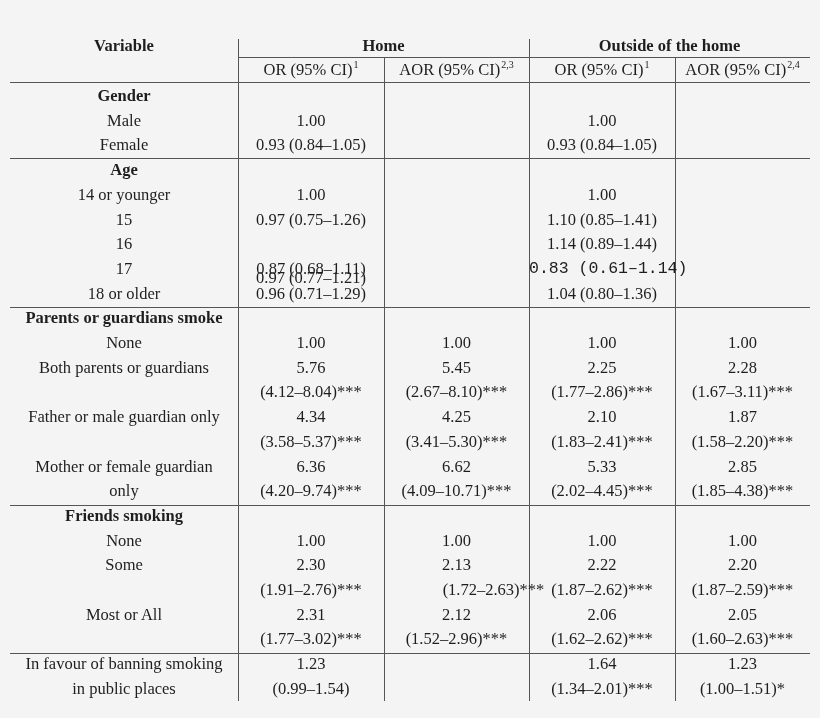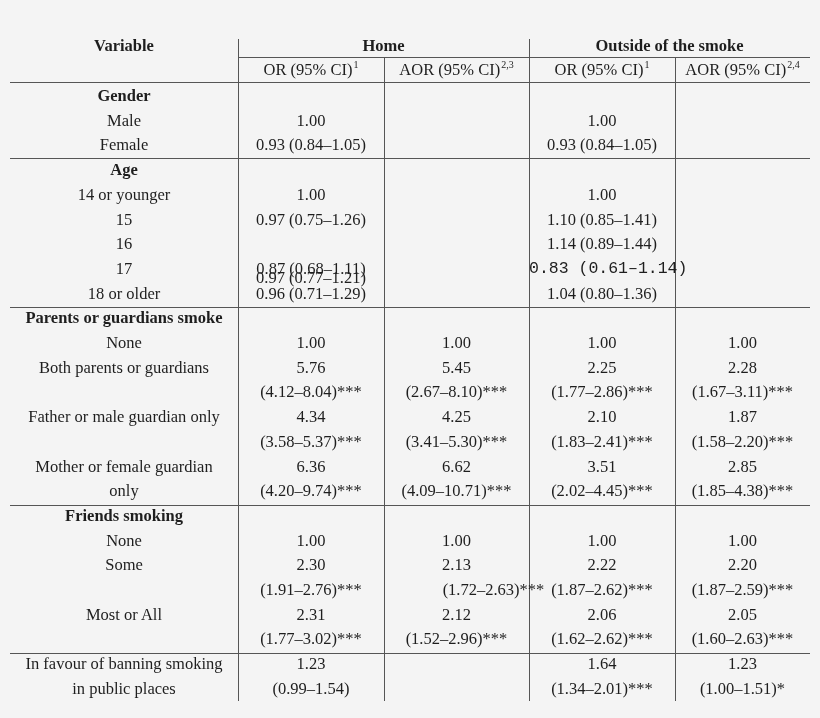--- a/index.html
+++ b/index.html
@@ -48,21 +48,21 @@
       margin-left: 1px;
     }
   </style>
 </head>
 <body>
 
 <div class="tbl" id="tbl">
 
   <div class="cell bold" style="left:0;width:228px;top:0;">Variable</div>
   <div class="cell bold" style="left:228px;width:291px;top:0;">Home</div>
-  <div class="cell bold" style="left:519px;width:281px;top:0;">Outside of the smoke</div>
+  <div class="cell bold" style="left:519px;width:281px;top:0;">Outside of the home</div>
 
   <div class="cell" style="left:228px;width:146px;top:24px;">
     <span>OR (95% CI)</span><sup>1</sup>
   </div>
   <div class="cell" style="left:374px;width:145px;top:24px;">
     <span>AOR (95% CI)</span><sup>2,3</sup>
   </div>
   <div class="cell" style="left:519px;width:146px;top:24px;">
     <span>OR (95% CI)</span><sup>1</sup>
   </div>
@@ -131,21 +131,21 @@
       <div class="cell" style="left: 519px; width: 146px; top: 371.1px;">2.10</div>
       <div class="cell" style="left: 519px; width: 146px; top: 395.8px;">(1.83–2.41)***</div>
       <div class="cell" style="left: 665px; width: 135px; top: 371.1px;">1.87</div>
       <div class="cell" style="left: 665px; width: 135px; top: 395.8px;">(1.58–2.20)***</div>
       <div class="cell" style="left: 0px; width: 228px; top: 420.5px;">Mother or female guardian</div>
       <div class="cell" style="left: 0px; width: 228px; top: 445.2px;">only</div>
       <div class="cell" style="left: 228px; width: 146px; top: 420.5px;">6.36</div>
       <div class="cell" style="left: 228px; width: 146px; top: 445.2px;">(4.20–9.74)***</div>
       <div class="cell" style="left: 374px; width: 145px; top: 420.5px;">6.62</div>
       <div class="cell" style="left: 374px; width: 145px; top: 445.2px;">(4.09–10.71)***</div>
-      <div class="cell" style="left: 519px; width: 146px; top: 420.5px;">3.51</div>
+      <div class="cell" style="left: 519px; width: 146px; top: 420.5px;">5.33</div>
       <div class="cell" style="left: 519px; width: 146px; top: 445.2px;">(2.02–4.45)***</div>
       <div class="cell" style="left: 665px; width: 135px; top: 420.5px; text-align: center;">2.85</div>
       <div class="cell" style="left: 665px; width: 135px; top: 445.2px;">(1.85–4.38)***</div>
       <div class="cell bold" style="left: 0px; width: 228px; top: 469.9px;">Friends smoking</div>
       <div class="cell" style="left: 0px; width: 228px; top: 494.6px;">None</div>
       <div class="cell" style="left: 228px; width: 146px; top: 494.6px;">1.00</div>
       <div class="cell" style="left: 374px; width: 145px; top: 494.6px;">1.00</div>
       <div class="cell" style="left: 519px; width: 146px; top: 494.6px;">1.00</div>
       <div class="cell" style="left: 665px; width: 135px; top: 494.6px;">1.00</div>
       <div class="cell" style="left: 0px; width: 228px; top: 519.3px;">Some</div>

